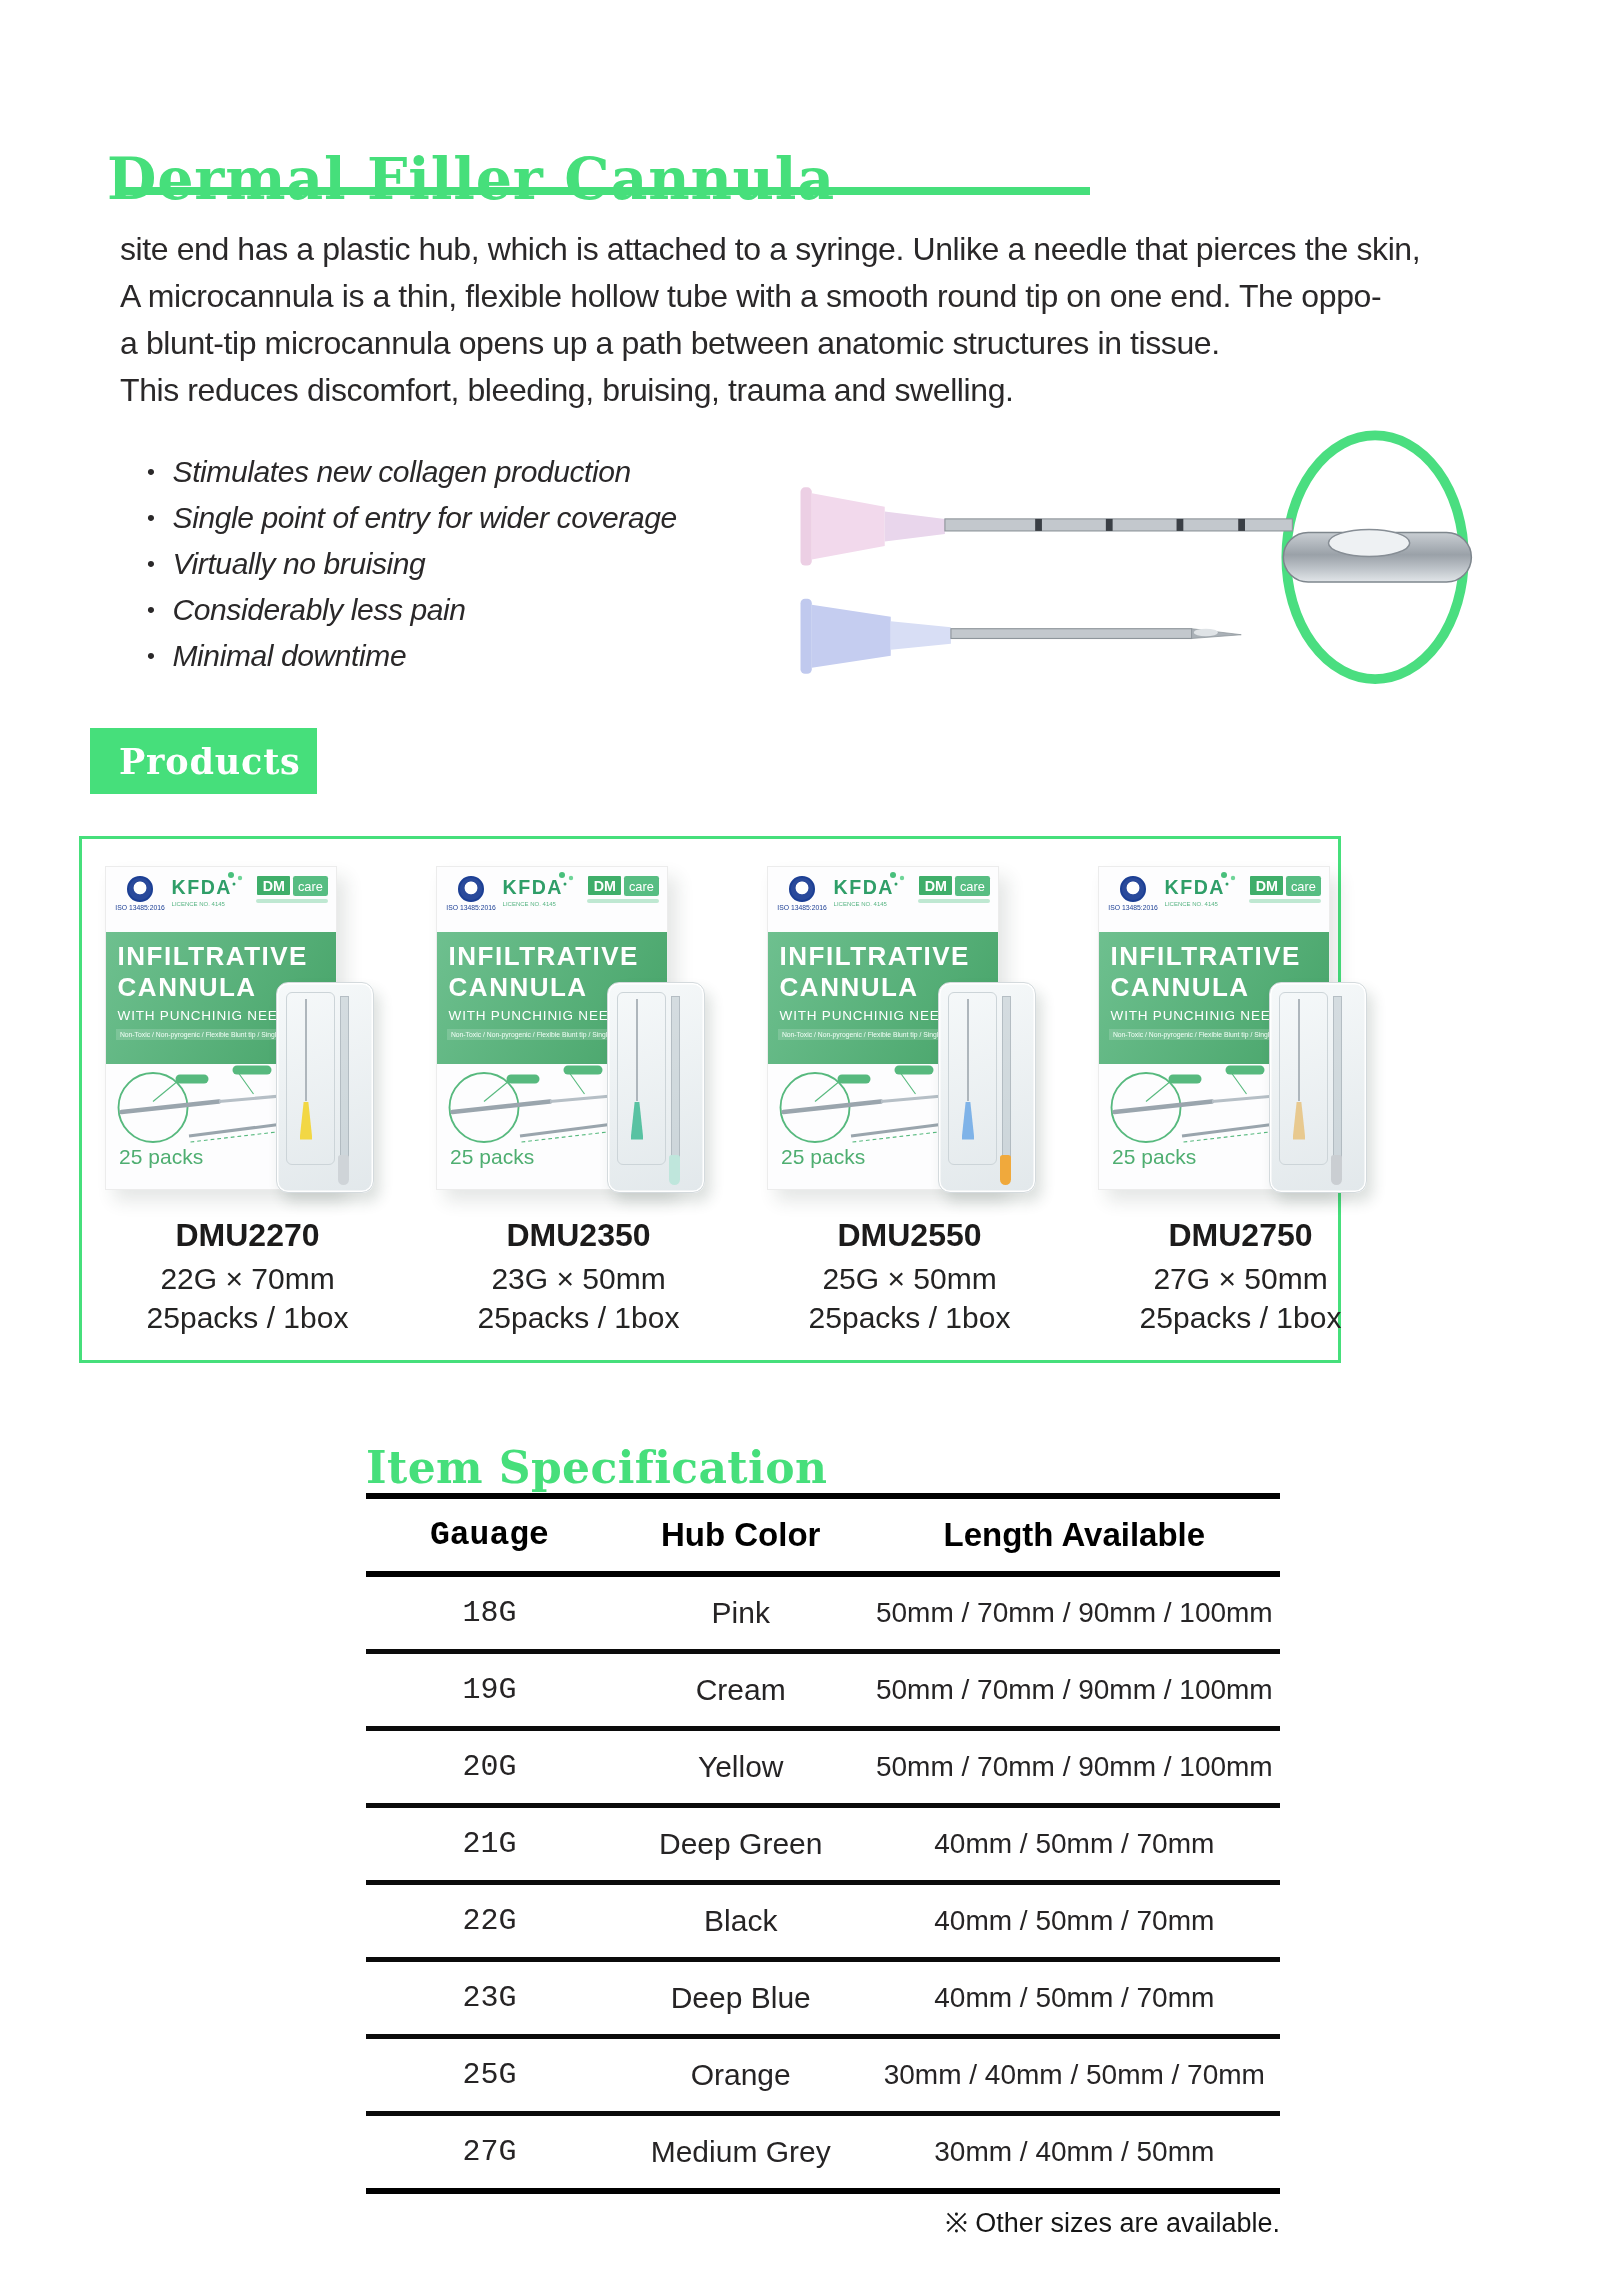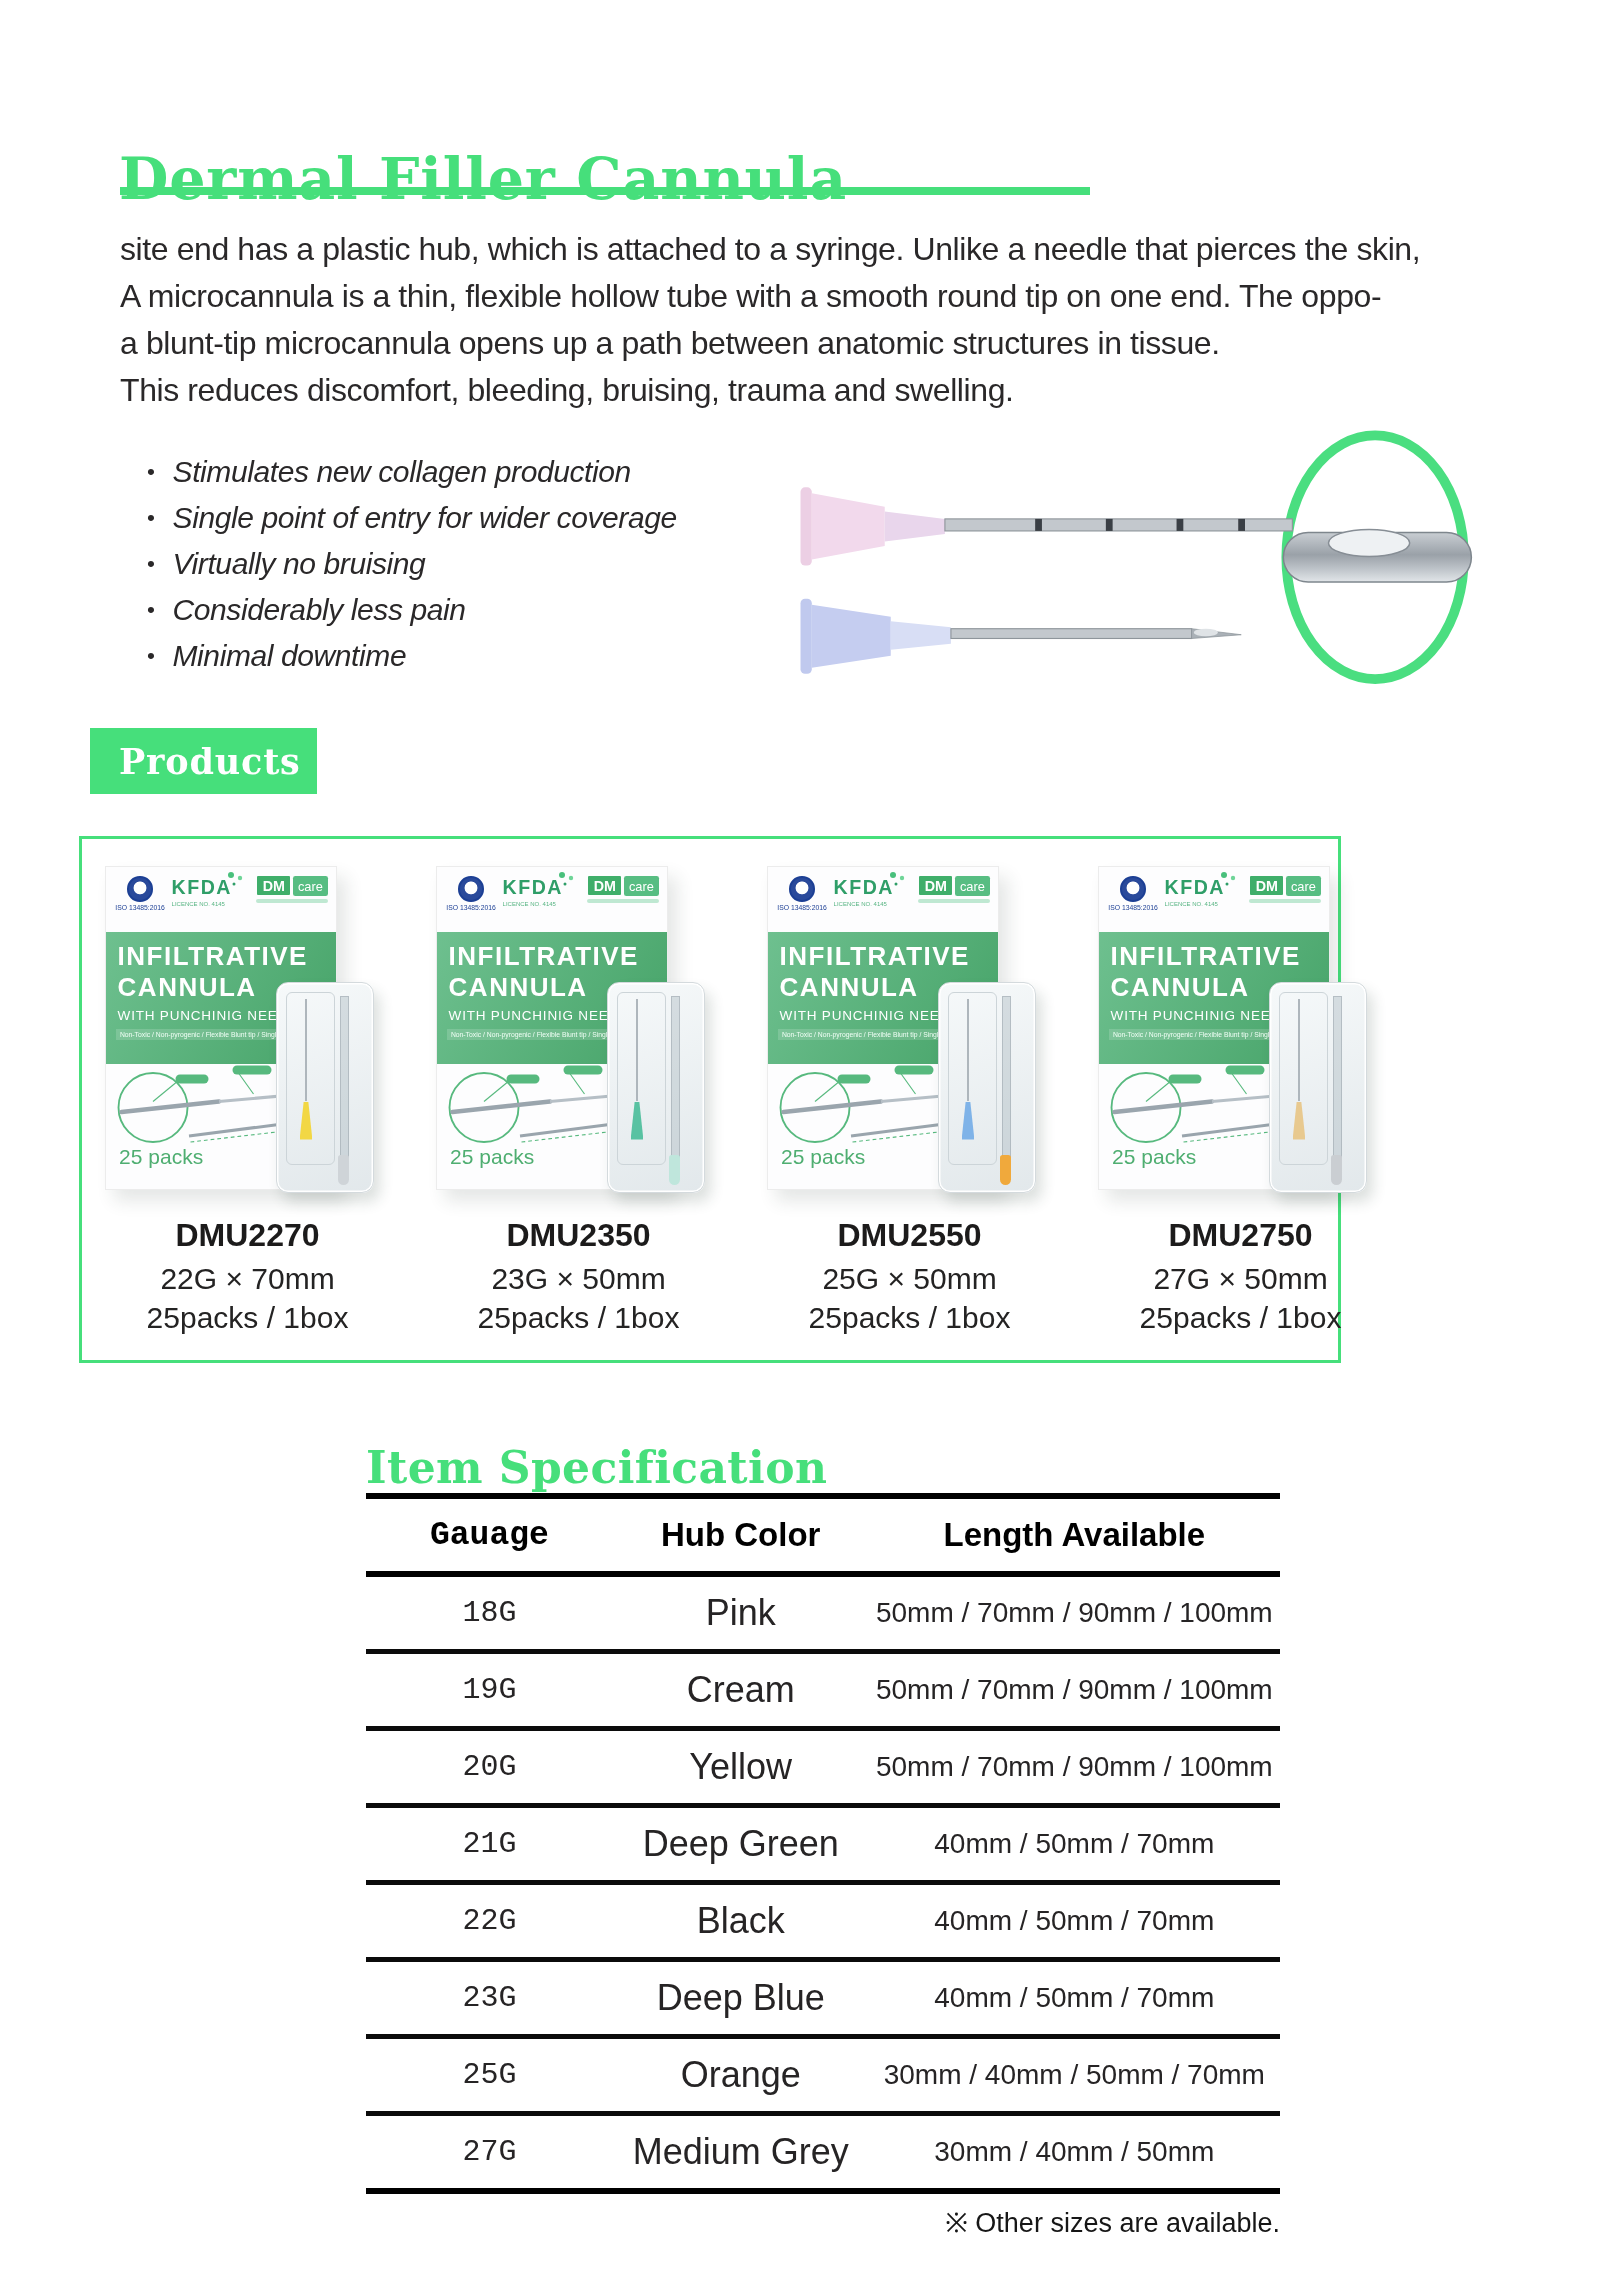--- a/index.html
+++ b/index.html
@@ -1,20 +1,20 @@
 <!DOCTYPE html>
 <html style="--accent: #46DF7B;font-size:12px"><head>
 <meta charset="utf-8">
 <style>
   html,body{margin:0;padding:0;background:#fff;}
   .page{position:relative;width:1618px;height:2284px;background:#fff;overflow:hidden;
         font-family:"Liberation Sans",sans-serif;color:#262425;}
 
   
-  .title{position:absolute;left:119px;top:107px;font-family:"DejaVu Serif",serif;
+  .title{position:absolute;left:107px;top:107px;font-family:"DejaVu Serif",serif;
          font-weight:bold;font-size:57px;letter-spacing:0.8px;color:var(--accent);}
   .title-underline{position:absolute;left:120px;top:187px;width:970px;height:7.5px;background:var(--accent);}
 
   
   .intro{position:absolute;left:120px;top:226px;}
   .intro-line{font-size:32px;line-height:47px;white-space:nowrap;letter-spacing:-0.4px;color:#2a2829;}
 
   
   .benefits{position:absolute;left:147px;top:450px;list-style:none;margin:0;padding:0;}
   .benefits li{display:flex;align-items:baseline;font-size:30px;line-height:43px;
@@ -76,21 +76,21 @@
   .spec-heading{position:absolute;left:366px;top:1405px;font-family:"DejaVu Serif",serif;
                 font-weight:bold;font-size:44px;color:var(--accent);letter-spacing:0.4px;}
   .spec-table{position:absolute;left:366px;top:1493px;width:914px;
               border-top:6.8px solid #000;border-bottom:6.8px solid #000;}
   .thead{display:flex;height:72px;align-items:center;border-bottom:6.8px solid #000;}
   .thead .tcell{font-weight:bold;font-size:33px;color:#000;}
   .trow{display:flex;height:72px;align-items:center;border-bottom:5.3px solid #0b0b0b;}
   .trow:last-child{border-bottom:none;}
   .tcell{text-align:center;}
   .tcell.c1{width:27%;font-size:30px;font-family:Liberation Mono, monospace;}
-  .tcell.c2{width:28%;font-size:36px;}
+  .tcell.c2{width:28%;font-size:30px;}
   .tcell.c3{width:45%;font-size:28px;}
   .thead .tcell.c1,.thead .tcell.c2{font-size:33px;}
   .thead .tcell.c3{font-size:33px;}
   .spec-footnote{position:absolute;left:366px;top:2203px;width:914px;text-align:right;
                  font-size:27px;color:#161616;}
 </style>
 </head>
 <body>
 
 <div class="page">

